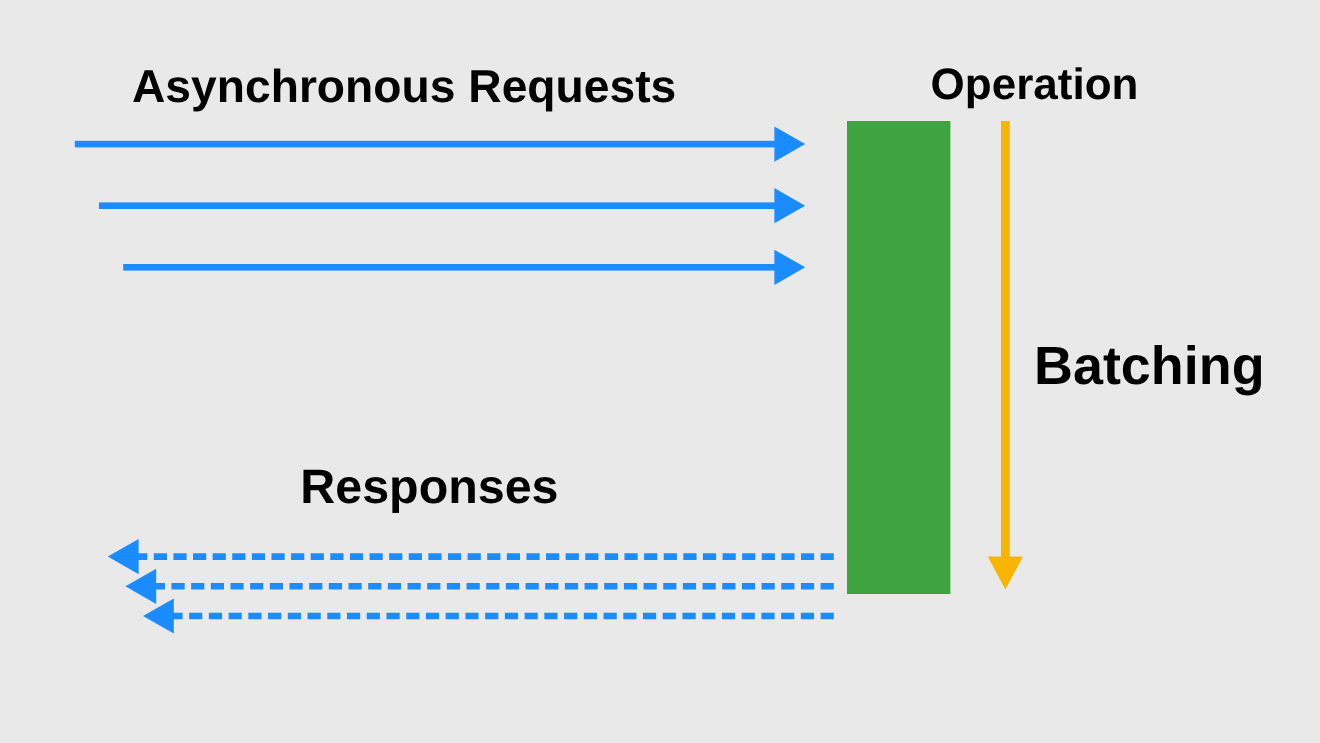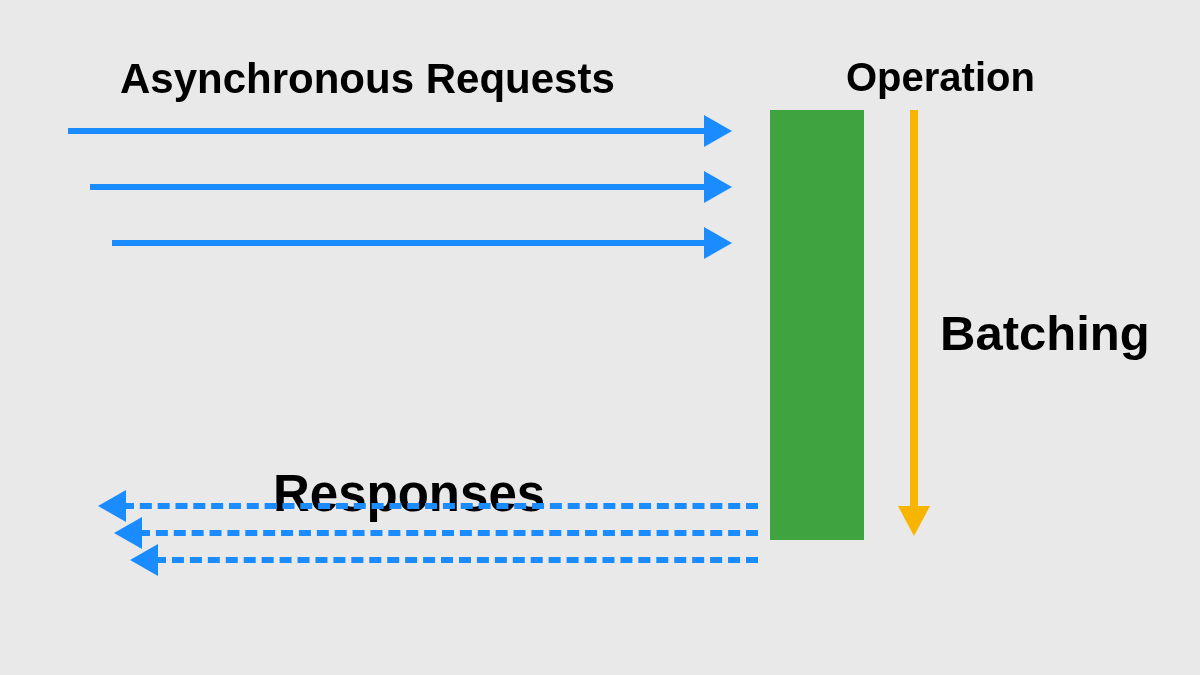--- a/index.html
+++ b/index.html
@@ -12,21 +12,21 @@
       overflow: hidden;
     }
     .label {
       position: absolute;
       font-weight: 700;
       color: #000;
     }
     #requests-label { left: 120px; top: 55px; font-size: 42px; }
     #operation-label { left: 800px; top: 55px; font-size: 40px; margin-left: 46px; }
     #batching-label  { left: 940px; top: 305px; font-size: 49px; }
-    #responses-label { left: 273px; top: 464px; font-size: 51px; }
+    #responses-label { left: 273px; top: 418px; font-size: 44px; }
 
     .operation-box {
       position: absolute;
       left: 770px;
       top: 110px;
       width: 94px;
       height: 430px;
       background: #3fa33f;
     }
 

